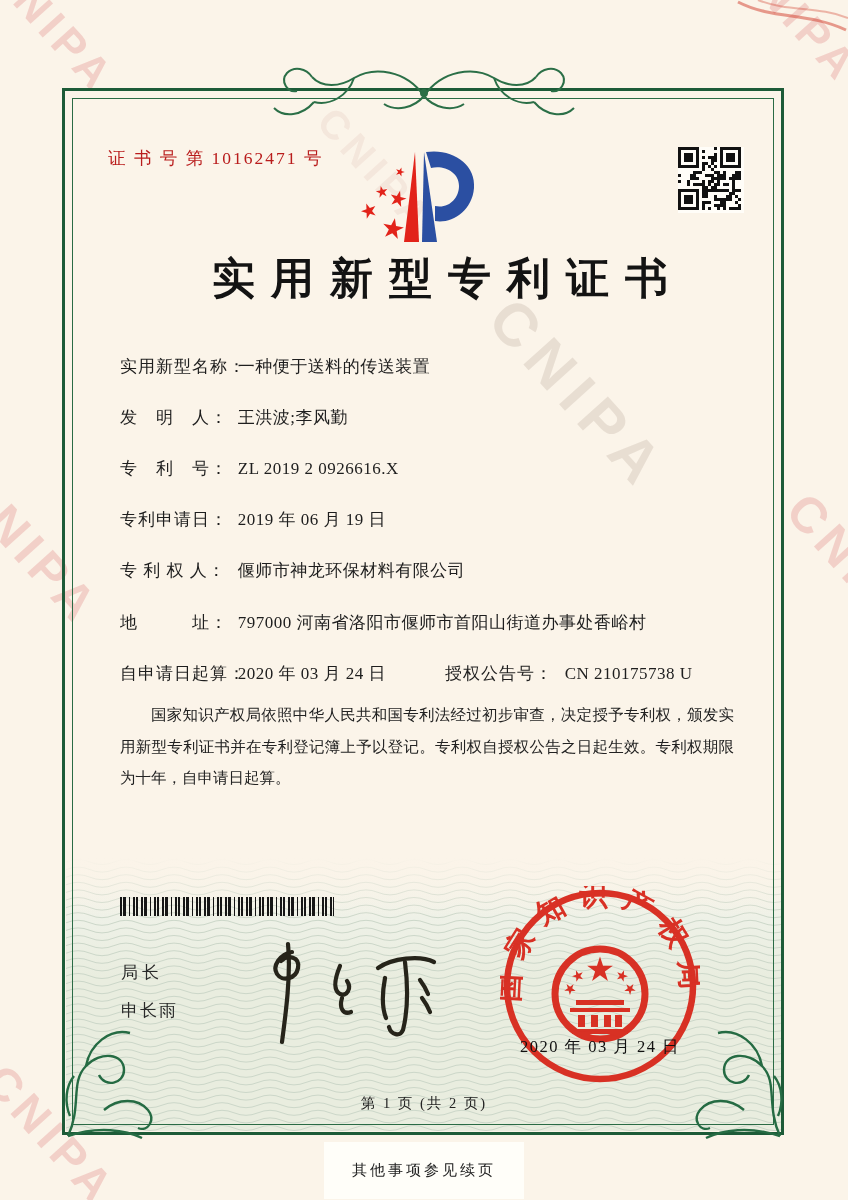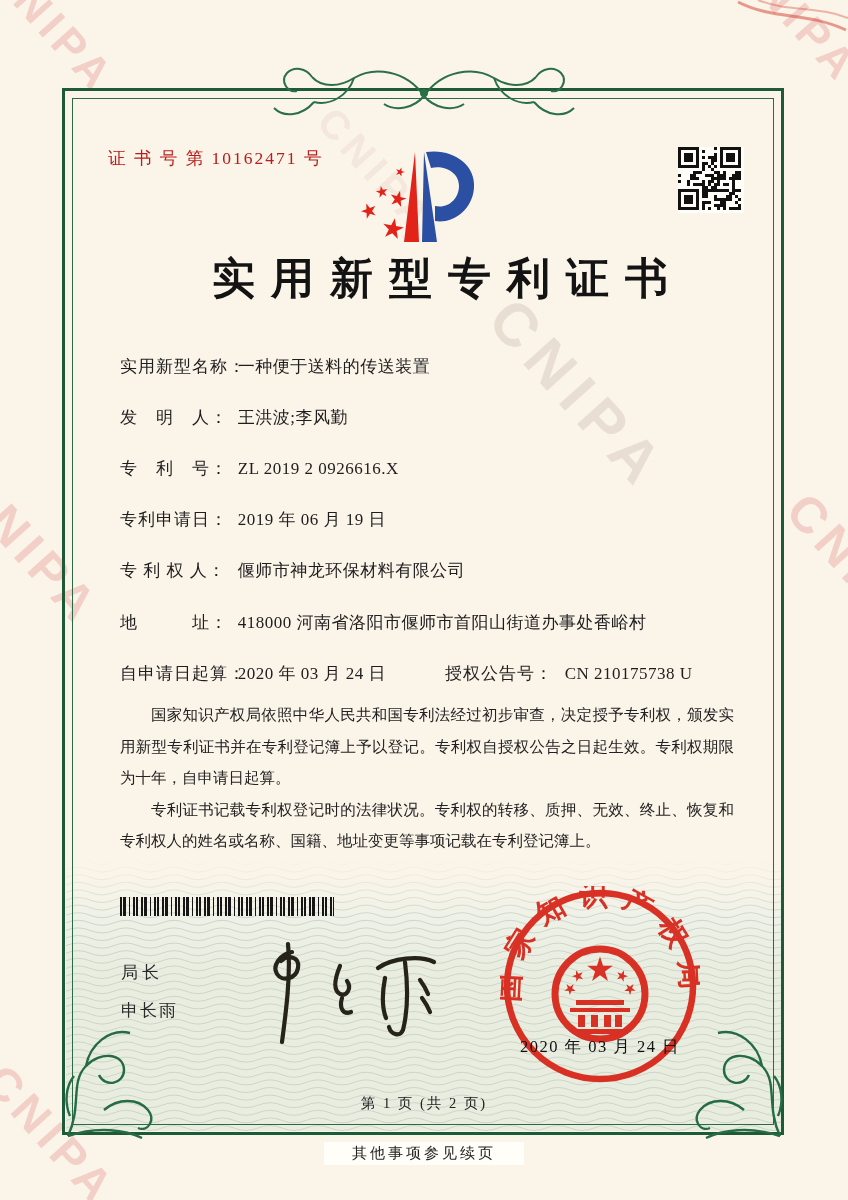--- a/index.html
+++ b/index.html
@@ -60,21 +60,21 @@
   .sig-draw  { position:absolute; left:222px; top:936px; width:230px; height:112px; }
 
   .seal { position:absolute; left:500px; top:886px; width:200px; height:200px; z-index:4; opacity:.95; }
   .seal-date { position:absolute; left:500px; top:1036px; width:200px; text-align:center;
                font-size:16.5px; color:#111; letter-spacing:1.5px; z-index:5; }
 
   .page-info { position:absolute; left:0; top:1094px; width:100%; text-align:center;
                font-size:14.5px; color:#222; letter-spacing:2px; }
 
   .cont-note { position:absolute; left:50%; top:1142px; transform:translateX(-50%);
-               background:#fffef9; padding:2px 28px; font-size:15px; color:#222;
+               background:#fffef9; padding:19px 28px; font-size:15px; color:#222;
                letter-spacing:3px; z-index:2; white-space:nowrap; }
 
   .ornament { position:absolute; z-index:3; pointer-events:none; }
   .orn-top { left:50%; top:60px; transform:translateX(-50%); }
   .orn-bl  { left:60px;  top:1020px; }
   .orn-br  { right:60px; top:1020px; transform:scaleX(-1); }
   .red-swoosh { position:absolute; right:0; top:0; z-index:1; }
 </style>
 </head>
 <body>
@@ -440,34 +440,33 @@
     <div class="frow" style="top:508px">
       <span class="lab">专利申请日：</span>
       <span class="val">2019 年 06 月 19 日</span>
     </div>
     <div class="frow" style="top:559px">
       <span class="lab">专 利 权 人：</span>
       <span class="val">偃师市神龙环保材料有限公司</span>
     </div>
     <div class="frow" style="top:611px">
       <span class="lab">地　　　址：</span>
-      <span class="val">418000 河南省洛阳市偃师市首阳山街道办事处香峪村</span>
+      <span class="val">797000 河南省洛阳市偃师市首阳山街道办事处香峪村</span>
     </div>
     <div class="frow" style="top:662px">
       <span class="lab">自申请日起算：</span>
       <span class="val">2020 年 03 月 24 日</span>
       <span class="grant2">
         <span class="lab" style="width:auto;margin-right:7px">授权公告号：</span>
         <span class="val">CN 210175738 U</span>
       </span>
     </div>
 
     <div class="body-text">
       <p>国家知识产权局依照中华人民共和国专利法经过初步审查，决定授予专利权，颁发实用新型专利证书并在专利登记簿上予以登记。专利权自授权公告之日起生效。专利权期限为十年，自申请日起算。</p>
-      <p>专利证书记载专利权登记时的法律状况。专利权的转移、质押、无效、终止、恢复和专利权人的姓名或名称、国籍、地址变更等事项记载在专利登记簿上。</p>
     </div>
 
     <div class="barcode"></div>
 
     <div class="sig-title">局长</div>
     <div class="sig-name">申长雨</div>
     <svg class="sig-draw" viewBox="0 0 230 112">
       <g stroke="#26241a" stroke-width="4.2" fill="none" stroke-linecap="round">
         <path d="M70,16 C58,18 50,30 55,38 C60,46 74,43 76,32 C78,21 66,18 59,25"></path>
         <path d="M66,8 C69,38 64,76 60,106"></path>

